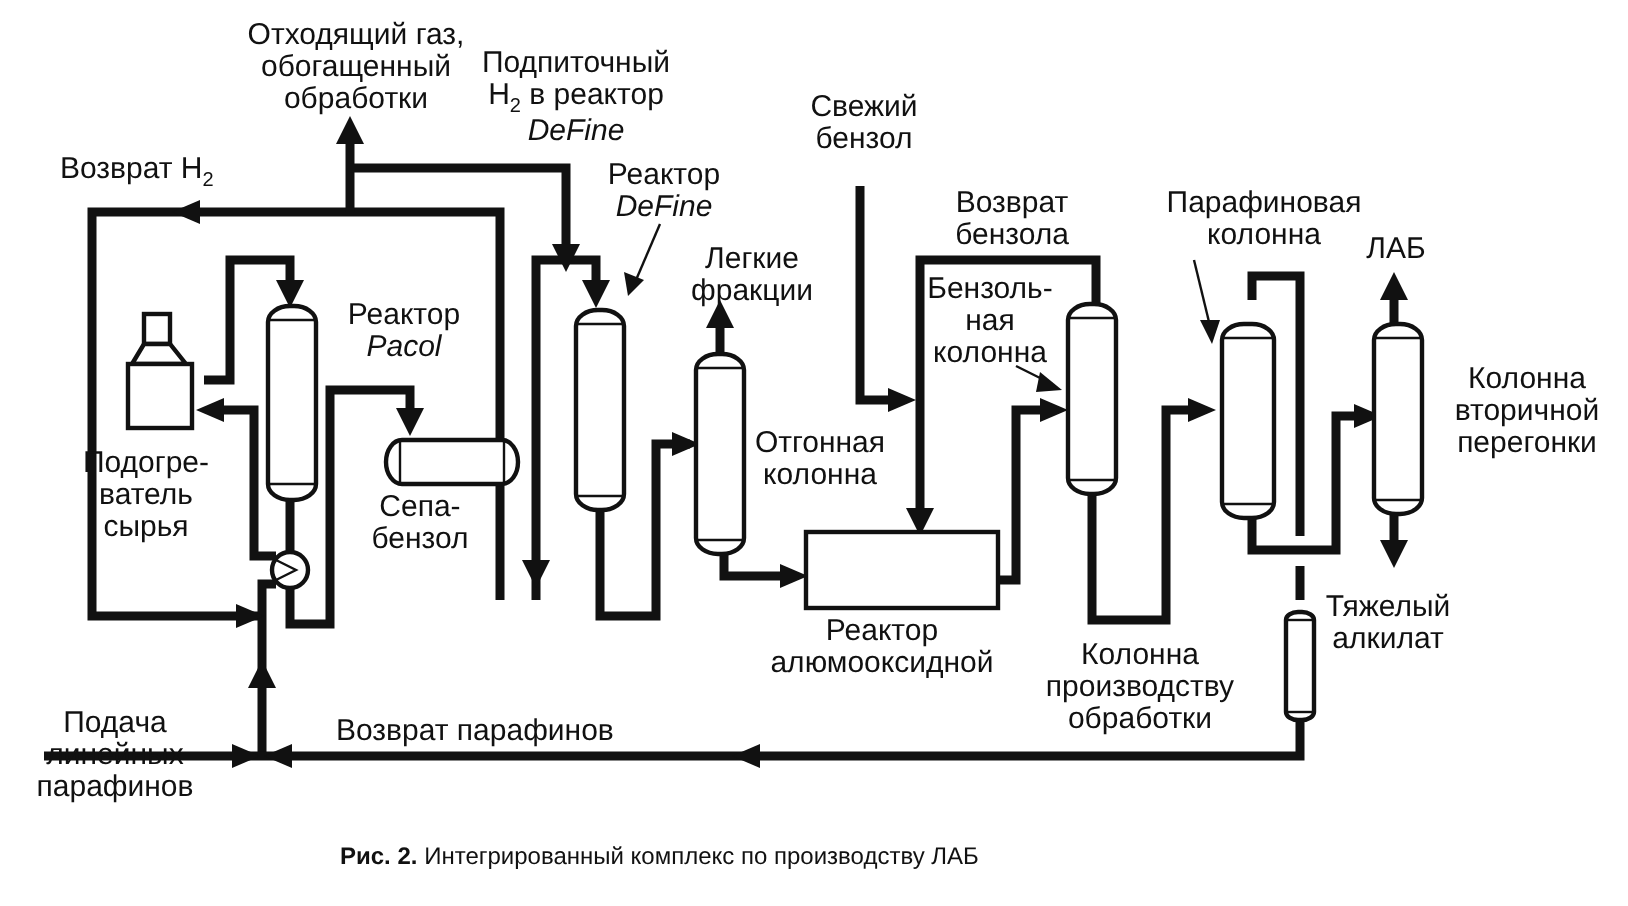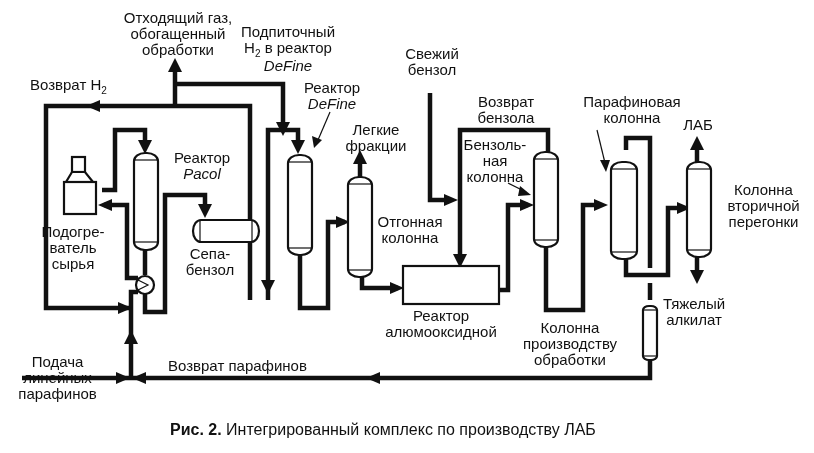--- a/index.html
+++ b/index.html
@@ -3,21 +3,21 @@
 <meta charset="utf-8">
 <style>
   html, body { margin: 0; padding: 0; background: #ffffff; }
   body { width: 814px; height: 453px; position: relative; overflow: hidden;
          font-family: "Liberation Sans", sans-serif; color: #111; }
   svg#diagram { position: absolute; left: 0; top: 0; }
   .lbl { position: absolute; font-size: 15px; line-height: 16px; text-align: center; white-space: nowrap; color: #111; }
   .lbl.left { text-align: left; }
   .it { font-style: italic; }
   .sub { font-size: 10px; position: relative; top: 4px; }
-  .caption { position: absolute; left: 170px; top: 421px; font-size: 16px; white-space: nowrap; }
+  .caption { position: absolute; left: 170px; top: 421px; font-size: 12px; white-space: nowrap; }
   .caption b { font-weight: bold; }
   .pipe { fill: none; stroke: #111; stroke-width: 4.5; stroke-linejoin: miter; }
   .thin { fill: none; stroke: #111; stroke-width: 1.2; }
   .vessel { fill: #fff; stroke: #111; stroke-width: 2.2; }
   .arr { fill: #111; stroke: none; }
 </style>
 </head>
 <body>
 
 <svg id="diagram" width="814" height="453" viewBox="0 0 814 453">

